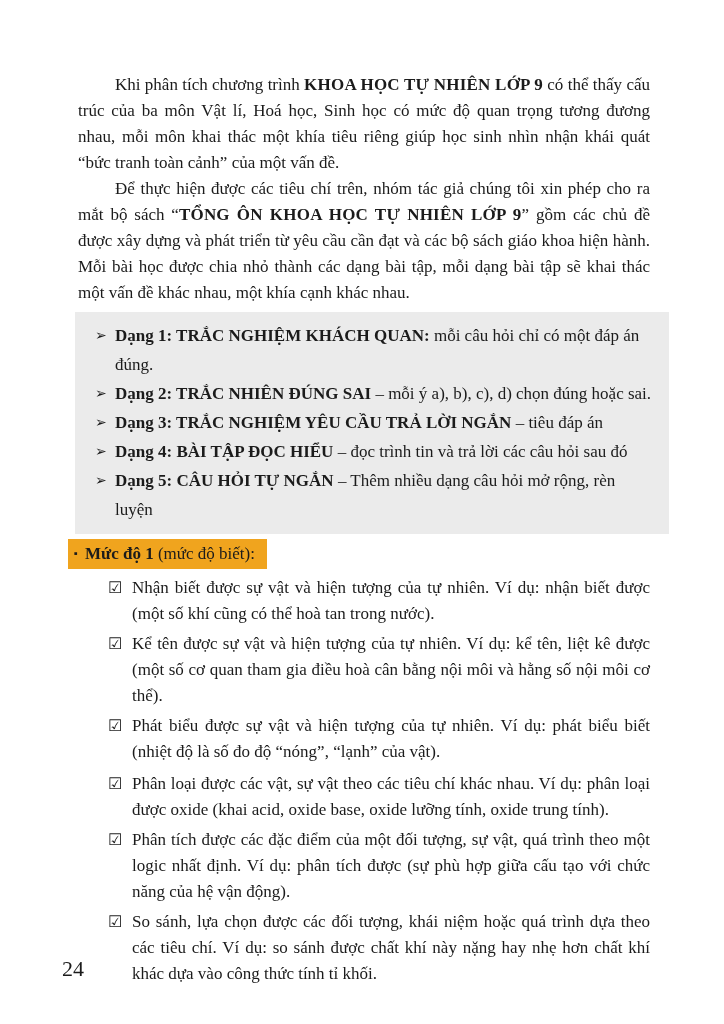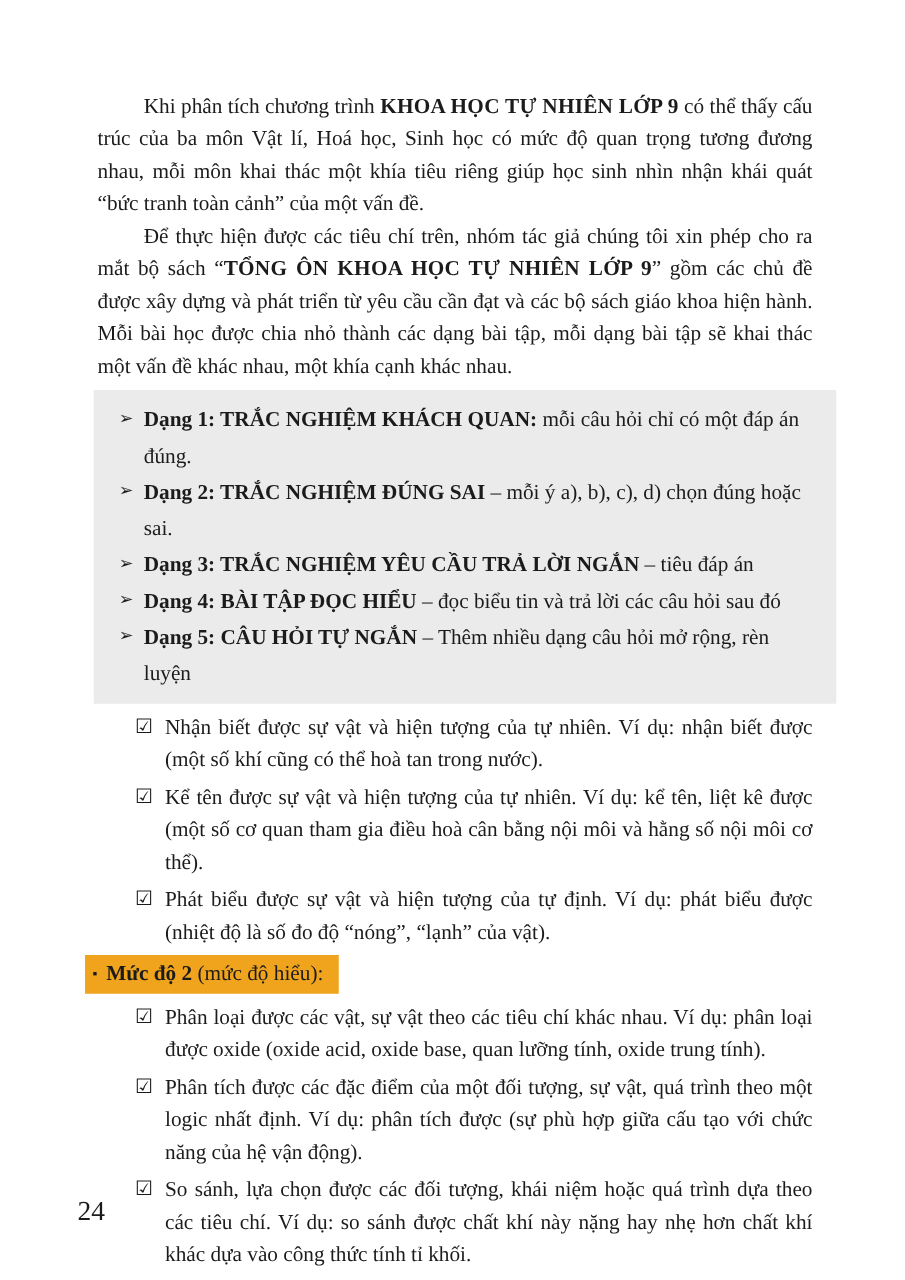--- a/index.html
+++ b/index.html
@@ -97,60 +97,60 @@
 
     <p class="para"><span>Để thực hiện được các tiêu chí trên, nhóm tác giả chúng tôi xin phép cho ra mắt bộ sách “</span><b>TỔNG ÔN KHOA HỌC TỰ NHIÊN LỚP 9</b><span>” gồm các chủ đề được xây dựng và phát triển từ yêu cầu cần đạt và các bộ sách giáo khoa hiện hành. Mỗi bài học được chia nhỏ thành các dạng bài tập, mỗi dạng bài tập sẽ khai thác một vấn đề khác nhau, một khía cạnh khác nhau.</span></p>
 
     <div class="dang-box">
       <div class="dang-item">
         <span class="dang-arrow">➢</span>
         <span class="dang-text"><b>Dạng 1: TRẮC NGHIỆM KHÁCH QUAN:</b><span> mỗi câu hỏi chỉ có một đáp án đúng.</span></span>
       </div>
       <div class="dang-item">
         <span class="dang-arrow">➢</span>
-        <span class="dang-text"><b>Dạng 2: TRẮC NGHIỆM ĐÚNG SAI</b><span> – mỗi ý a), b), c), d) chọn đúng hoặc sai.</span></span>
+        <span class="dang-text"><b>Dạng 2: TRẮC NHIÊN ĐÚNG SAI</b><span> – mỗi ý a), b), c), d) chọn đúng hoặc sai.</span></span>
       </div>
       <div class="dang-item">
         <span class="dang-arrow">➢</span>
         <span class="dang-text"><b>Dạng 3: TRẮC NGHIỆM YÊU CẦU TRẢ LỜI NGẮN</b><span> – tiêu đáp án</span></span>
       </div>
       <div class="dang-item">
         <span class="dang-arrow">➢</span>
-        <span class="dang-text"><b>Dạng 4: BÀI TẬP ĐỌC HIỂU</b><span> – đọc biểu tin và trả lời các câu hỏi sau đó</span></span>
+        <span class="dang-text"><b>Dạng 4: BÀI TẬP ĐỌC HIỂU</b><span> – đọc trình tin và trả lời các câu hỏi sau đó</span></span>
       </div>
       <div class="dang-item">
         <span class="dang-arrow">➢</span>
         <span class="dang-text"><b>Dạng 5: CÂU HỎI TỰ NGẮN</b><span> – Thêm nhiều dạng câu hỏi mở rộng, rèn luyện</span></span>
       </div>
     </div>
 
 
     <div>
+      <div class="level-heading"><span class="level-bullet">▪</span><b>Mức độ 1</b><span> (mức độ biết):</span></div>
       <div class="checklist">
         <div class="check-item">
           <span class="check-glyph">☑</span>
           <span class="check-text">Nhận biết được sự vật và hiện tượng của tự nhiên. Ví dụ: nhận biết được (một số khí cũng có thể hoà tan trong nước).</span>
         </div>
         <div class="check-item">
           <span class="check-glyph">☑</span>
           <span class="check-text">Kể tên được sự vật và hiện tượng của tự nhiên. Ví dụ: kể tên, liệt kê được (một số cơ quan tham gia điều hoà cân bằng nội môi và hằng số nội môi cơ thể).</span>
         </div>
         <div class="check-item">
           <span class="check-glyph">☑</span>
-          <span class="check-text">Phát biểu được sự vật và hiện tượng của tự định. Ví dụ: phát biểu được (nhiệt độ là số đo độ “nóng”, “lạnh” của vật).</span>
+          <span class="check-text">Phát biểu được sự vật và hiện tượng của tự nhiên. Ví dụ: phát biểu biết (nhiệt độ là số đo độ “nóng”, “lạnh” của vật).</span>
         </div>
       </div>
     </div>
 
     <div>
-      <div class="level-heading"><span class="level-bullet">▪</span><b>Mức độ 2</b><span> (mức độ hiểu):</span></div>
       <div class="checklist">
         <div class="check-item">
           <span class="check-glyph">☑</span>
-          <span class="check-text">Phân loại được các vật, sự vật theo các tiêu chí khác nhau. Ví dụ: phân loại được oxide (oxide acid, oxide base, quan lưỡng tính, oxide trung tính).</span>
+          <span class="check-text">Phân loại được các vật, sự vật theo các tiêu chí khác nhau. Ví dụ: phân loại được oxide (khai acid, oxide base, oxide lưỡng tính, oxide trung tính).</span>
         </div>
         <div class="check-item">
           <span class="check-glyph">☑</span>
           <span class="check-text">Phân tích được các đặc điểm của một đối tượng, sự vật, quá trình theo một logic nhất định. Ví dụ: phân tích được (sự phù hợp giữa cấu tạo với chức năng của hệ vận động).</span>
         </div>
         <div class="check-item">
           <span class="check-glyph">☑</span>
           <span class="check-text">So sánh, lựa chọn được các đối tượng, khái niệm hoặc quá trình dựa theo các tiêu chí. Ví dụ: so sánh được chất khí này nặng hay nhẹ hơn chất khí khác dựa vào công thức tính tỉ khối.</span>
         </div>
       </div>

